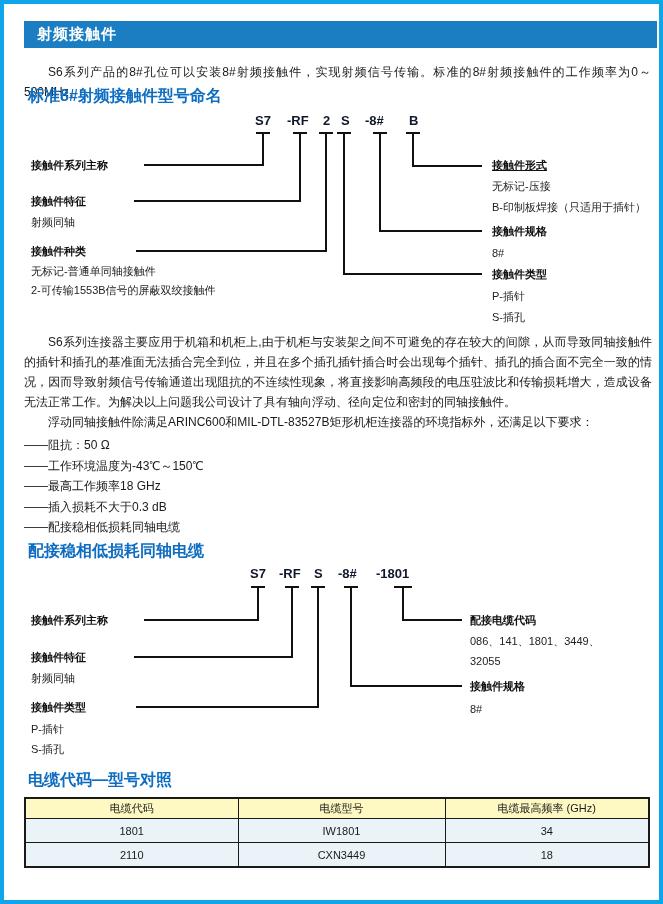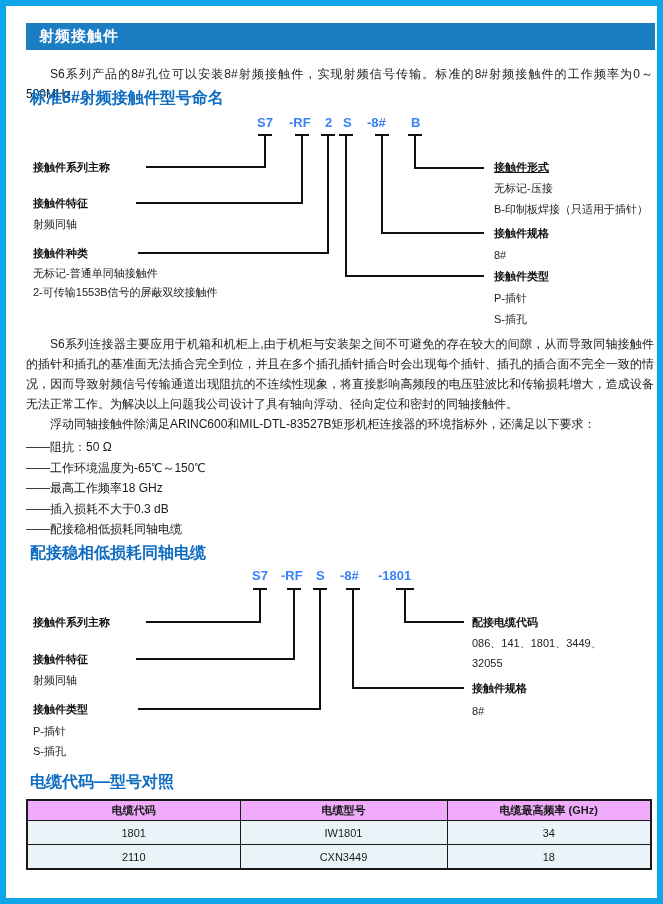--- a/index.html
+++ b/index.html
@@ -1,46 +1,46 @@
 <!DOCTYPE html>
 <html><head>
 <meta charset="utf-8">
 <style>
   html,body{margin:0;padding:0;background:#fff;}
   #page{
     position:relative;width:663px;height:904px;margin:0 auto;
-    background:#ffffff;border:6px solid #0ea5e9;box-sizing:border-box;
+    background:#ffffff;border:4px solid #0ea5e9;box-sizing:border-box;
     font-family:"Liberation Sans",sans-serif;color:#1a1a1a;overflow:hidden;
   }
   .abs{position:absolute;}
   
   .titlebar{left:20px;top:17px;right:2px;height:27px;background:#1b7ec2;}
   .titlebar-text{left:13px;top:4px;color:#ffffff;font-size:15px;font-weight:bold;letter-spacing:1px;}
   
   .intro{left:20px;top:58px;width:627px;font-size:12px;line-height:20px;text-align:justify;}
   .intro .ind{display:inline-block;width:24px;}
   .sec-heading{left:24px;font-size:16px;font-weight:bold;color:#0e6dc0;}
   
-  .code{font-size:13px;font-weight:bold;white-space:nowrap;color:#3b82f6;}
+  .code{font-size:13px;font-weight:bold;white-space:nowrap;color:#0f172a;}
   .hl{position:absolute;background:#111;height:2px;}
   .vl{position:absolute;background:#111;width:2px;}
   .tb{position:absolute;background:#111;height:2px;width:14px;}
   .clabel{position:absolute;font-size:11px;font-weight:bold;white-space:nowrap;color:#111;}
   .citem{position:absolute;font-size:11px;white-space:nowrap;color:#222;}
   
   .bodytext{left:20px;top:328px;width:628px;font-size:12px;line-height:20px;text-align:justify;}
   .bodytext p{margin:0;text-indent:24px;}
   .bullets{left:20px;top:431px;width:628px;font-size:12px;line-height:20.5px;}
   .bullets div{white-space:nowrap;}
   
   table.cmp{position:absolute;left:20px;top:793px;width:626px;border-collapse:collapse;table-layout:fixed;
     font-size:11px;text-align:center;}
   table.cmp td,table.cmp th{border:1px solid #1a1a1a;padding:0;overflow:hidden;white-space:nowrap;}
   table.cmp{border:2px solid #1a1a1a;}
-  table.cmp th{height:19px;background:#f0abfc;font-weight:bold;}
+  table.cmp th{height:19px;background:#fef9c3;font-weight:normal;}
   table.cmp td{height:23px;background:#eaf4f8;font-weight:normal;}
 </style>
 </head>
 <body>
 
 <div id="page">
 
   <div class="abs titlebar">
     <div class="abs titlebar-text">射频接触件</div>
   </div>
@@ -98,21 +98,21 @@
     <div class="citem" style="left:488px;top:306px;">S-插孔</div>
   </div>
 
   <div class="abs bodytext">
     <p>S6系列连接器主要应用于机箱和机柜上,由于机柜与安装架之间不可避免的存在较大的间隙，从而导致同轴接触件的插针和插孔的基准面无法插合完全到位，并且在多个插孔插针插合时会出现每个插针、插孔的插合面不完全一致的情况，因而导致射频信号传输通道出现阻抗的不连续性现象，将直接影响高频段的电压驻波比和传输损耗增大，造成设备无法正常工作。为解决以上问题我公司设计了具有轴向浮动、径向定位和密封的同轴接触件。</p>
     <p>浮动同轴接触件除满足ARINC600和MIL-DTL-83527B矩形机柜连接器的环境指标外，还满足以下要求：</p>
   </div>
 
   <div class="abs bullets">
     <div>——阻抗：50 Ω</div>
-    <div>——工作环境温度为-65℃～150℃</div>
+    <div>——工作环境温度为-43℃～150℃</div>
     <div>——最高工作频率18 GHz</div>
     <div>——插入损耗不大于0.3 dB</div>
     <div>——配接稳相低损耗同轴电缆</div>
   </div>
 
   <div class="abs sec-heading" style="top:537px;">配接稳相低损耗同轴电缆</div>
 
   <div>
 
     <span class="abs code" style="left:246px;top:562px;">S7</span>

